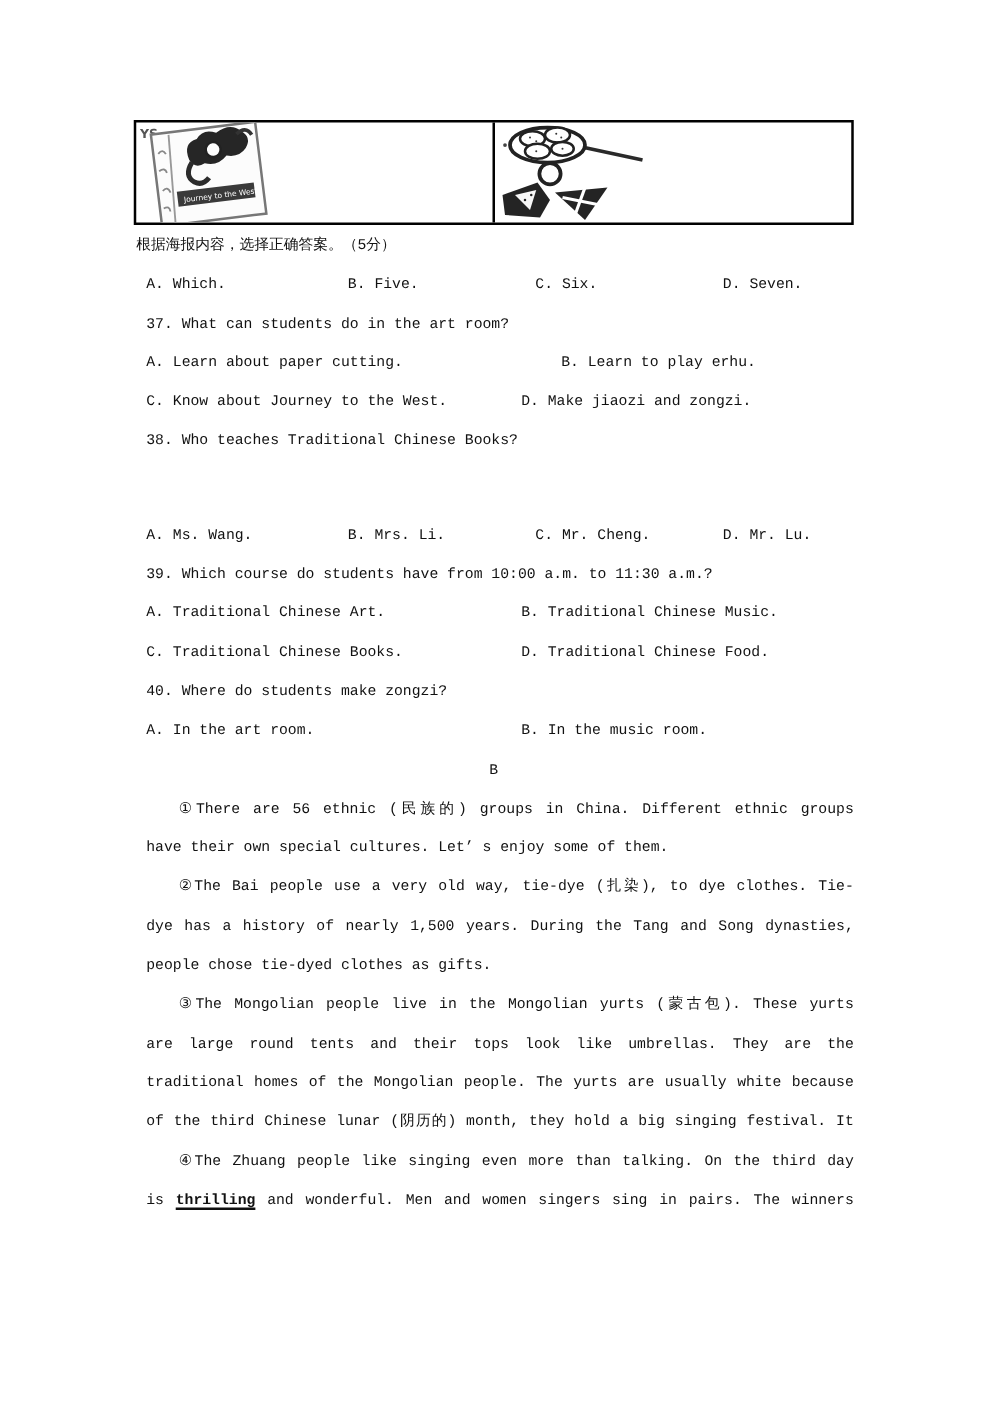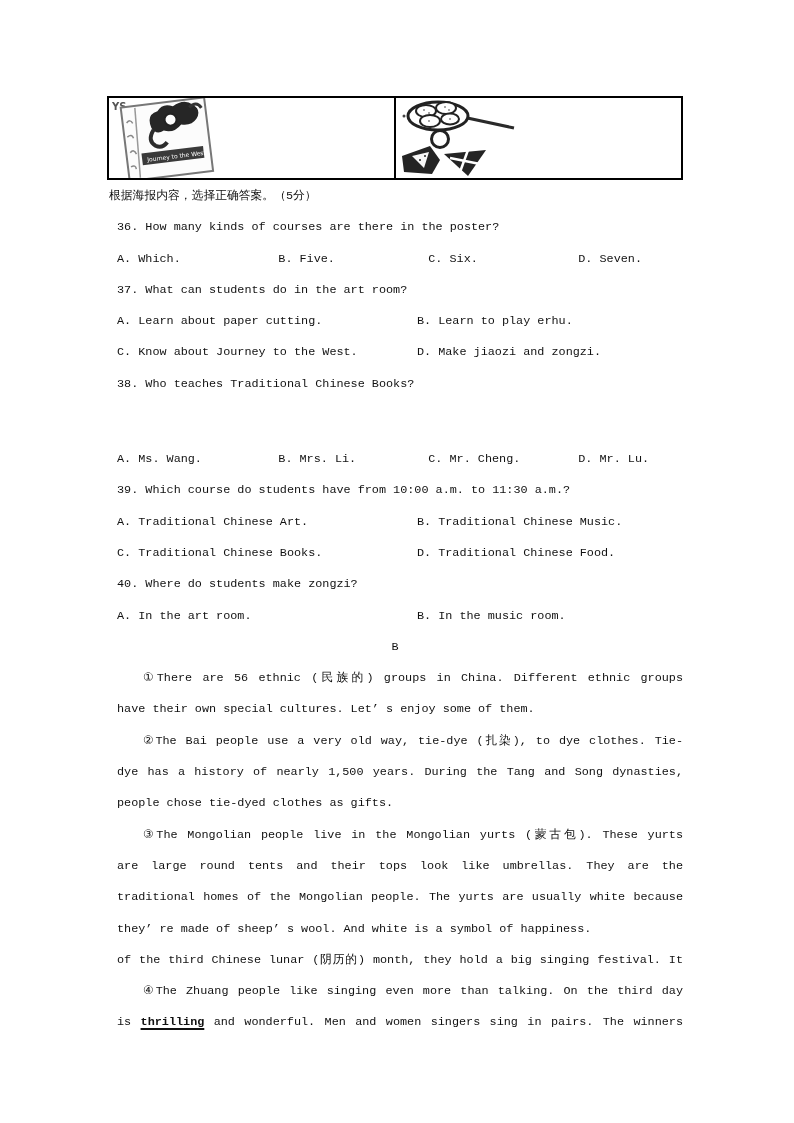--- a/index.html
+++ b/index.html
@@ -118,29 +118,28 @@
             <line x1="54" y1="60" x2="84" y2="66" stroke="#ffffff" stroke-width="2.5"></line>
             <line x1="72" y1="52" x2="64" y2="74" stroke="#ffffff" stroke-width="2.5"></line>
           </svg>
         </span>
       </div>
     </div>
 
     <div class="line instruction first-line-block">根据海报内容，选择正确答案。（5分）</div>
 
     <div id="questions">
-        <div class="line">36. How many kinds of courses are there in the poster?</div>
         <div class="opt-row line cols4" style="padding: 0px 0px 0px 10px;">
           <span class="opt">A. Which.</span>
           <span class="opt">B. Five.</span>
           <span class="opt">C. Six.</span>
           <span class="opt">D. Seven.</span>
         </div>
         <div class="line">37. What can students do in the art room?</div>
-        <div class="opt-row line cols2" style="padding: 0px 0px 0px 10px;">
+        <div class="opt-row line cols2" style="padding: 0px 0px 0px 10px; gap: 32px;">
           <span class="opt">A. Learn about paper cutting.</span>
           <span class="opt">B. Learn to play erhu.</span>
         </div>
         <div class="opt-row line cols2" style="padding: 0px 0px 0px 10px;">
           <span class="opt">C. Know about Journey to the West.</span>
           <span class="opt">D. Make jiaozi and zongzi.</span>
         </div>
         <div class="line">38. Who teaches Traditional Chinese Books?</div>
         <div class="opt-row line cols4" style="padding: 0px 0px 0px 10px; margin-top: 44px;">
           <span class="opt">A. Ms. Wang.</span>
@@ -168,20 +167,19 @@
 
     <div id="passage">
         <div class="pline just indent"><span>①There are 56 ethnic (民族的) groups in China. Different ethnic groups</span></div>
         <div class="pline"><span>have their own special cultures. Let’ s enjoy some of them.</span></div>
         <div class="pline just indent"><span>②The Bai people use a very old way, tie-dye (扎染), to dye clothes. Tie-</span></div>
         <div class="pline just"><span>dye has a history of nearly 1,500 years. During the Tang and Song dynasties,</span></div>
         <div class="pline"><span>people chose tie-dyed clothes as gifts.</span></div>
         <div class="pline just indent"><span>③The Mongolian people live in the Mongolian yurts (蒙古包). These yurts</span></div>
         <div class="pline just"><span>are large round tents and their tops look like umbrellas. They are the</span></div>
         <div class="pline just"><span>traditional homes of the Mongolian people. The yurts are usually white because</span></div>
-        <div class="pline"><span>they’ re made of sheep’ s wool. And white is a symbol of happiness.</span></div>
         <div class="pline just"><span>of the third Chinese lunar (阴历的) month, they hold a big singing festival. It</span></div>
         <div class="pline just indent"><span>④The Zhuang people like singing even more than talking. On the third day</span></div>
         <div class="pline just"><span>is </span><span class="run-bold run-underline">thrilling</span><span> and wonderful. Men and women singers sing in pairs. The winners</span></div>
       </div>
 
   </div>
 </div>
 
 </body></html>

